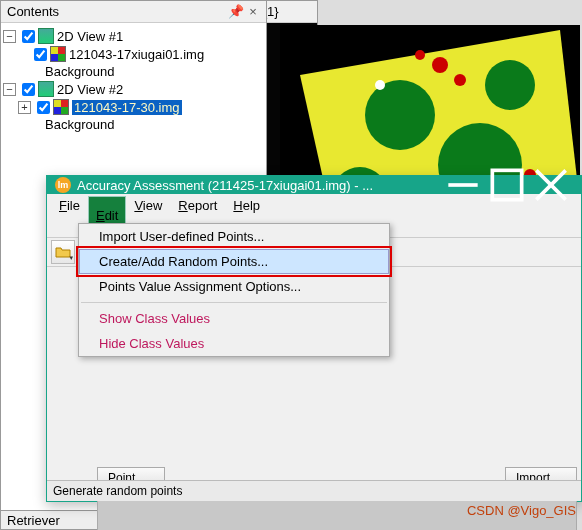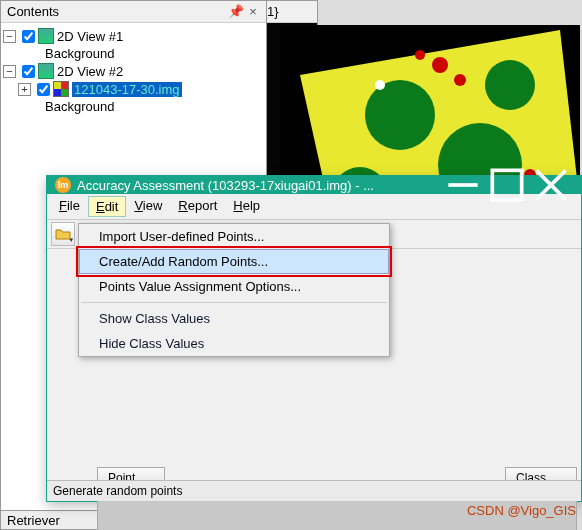--- a/index.html
+++ b/index.html
@@ -10,51 +10,51 @@
 
 
 .contents { left:0; top:0; width:265px; height:510px; }
 .tree { background:#fff; height:calc(100% - 25px); padding:4px 2px; }
 .tree-row { display:flex; align-items:center; padding:1px 0; white-space:nowrap; }
 .plusminus { width:11px; height:11px; border:1px solid #888; display:inline-flex; align-items:center; justify-content:center; font-size:11px; line-height:1; margin-right:3px; background:#fff; color:#333; }
 .chk { width:13px; height:13px; margin:0 3px; }
 .icon { width:16px; height:16px; display:inline-block; margin-right:3px; }
 .icon.layers { background:linear-gradient(#4a9,#2c7); border:1px solid #285; box-sizing:border-box; }
 .icon.colors { background:conic-gradient(#d22 0 90deg,#2a2 90deg 180deg,#22d 180deg 270deg,#dd2 270deg); border:1px solid #666; box-sizing:border-box; }
-.sel { background:#0a62c4; color:#5eead4; padding:0 2px; }
+.sel { background:#0a62c4; color:#fef9c3; padding:0 2px; }
 .retriever { position:absolute; left:0; top:510px; width:265px; background:#eee; border:1px solid #999; padding:2px 6px; height:14px; }
 
 
 .view2d { left:265px; top:0; width:316px; height:510px; background:#050505; border:1px solid #999; }
 .view2d .panel-title { background:#f0f0f0; color:#000; }
 .img-mock { position:absolute; left:280px; top:25px; width:300px; height:230px; overflow:hidden; }
 .img-mock svg { width:100%; height:100%; }
 
 
 .acc-win { position:absolute; left:46px; top:175px; width:534px; height:325px; background:#f0f0f0; border:1px solid #17a589; box-shadow:0 4px 12px rgba(0,0,0,.25); }
 .acc-title { background:#17a589; color:#fff; display:flex; align-items:center; padding:0 8px; font-size:13px; }
 .acc-title .tt { flex:1; white-space:nowrap; overflow:hidden; text-overflow:ellipsis; }
 .win-btn { width:44px; height:28px; display:inline-flex; align-items:center; justify-content:center; color:#fff; margin:-5px 0 -5px 0; }
 .win-btn svg { stroke:#fff; stroke-width:1; fill:none; }
 
 .menubar { display:flex; padding:2px 4px; background:#f0f0f0; }
 .menu-item { padding:2px 8px; cursor:default; }
 .menu-item:first-letter { text-decoration:underline; }
-.menu-item.open { background:#fef9c3; border:1px solid #9cb; padding:2px 7px; }
+.menu-item.open { background:#15803d; border:1px solid #9cb; padding:11px 7px; }
 
 .toolbar { display:flex; padding:2px 4px; border-top:1px solid #ccc; border-bottom:1px solid #ccc; gap:3px; }
 .tbtn { width:22px; height:22px; border:1px solid #bbb; background:linear-gradient(#fff,#e7e7e7); display:inline-flex; align-items:center; justify-content:center; position:relative; }
 .tbtn .arrow { position:absolute; right:1px; bottom:1px; font-size:7px; color:#333; }
 .tbtn svg { width:16px; height:16px; }
 
 .dropdown { position:absolute; left:78px; top:223px; width:310px; background:#f0f0f0; border:1px solid #aaa; box-shadow:2px 2px 6px rgba(0,0,0,.3); z-index:10; }
 .dd-item { padding:5px 20px; cursor:default; }
 .dd-item.hl { background:#cde6ff; border:1px solid #99c; padding:4px 19px; }
 .dd-item.red-box { outline:2px solid #d00; outline-offset:1px; }
-.dd-item.disabled { color:#0f172a; }
+.dd-item.disabled { color:#be185d; }
 .dd-sep { height:1px; background:#ccc; margin:3px 2px; }
 
 .table-hdr { position:absolute; left:50px; top:281px; right:4px; display:flex; margin-top:10px; }
 .th { border:1px solid #aaa; background:linear-gradient(#fafafa,#e2e2e2); padding:3px 10px; font-size:12px; }
 .grid-body { position:absolute; left:50px; right:4px; top:310px; height:150px; background:#c8c8c8; border:1px solid #aaa; }
 
 .status { position:absolute; left:0; right:0; bottom:0; padding:3px 6px; background:#eaeaea; border-top:1px solid #bbb; font-size:12px; }
 
 .lm-badge { width:16px; height:16px; border-radius:50%; background:#f5a623; display:inline-flex; align-items:center; justify-content:center; color:#fff; font-size:9px; font-weight:bold; margin-right:6px; }
 .watermark { position:absolute; right:6px; bottom:12px; color:#c2410c; font-size:13px; pointer-events:none; }
@@ -68,20 +68,25 @@
     <span class="spacer"></span>
     <span class="pin-icon">📌</span>
     <span class="x-icon">×</span>
   </div>
   <div class="tree">
     <div class="tree-row">
       <span class="plusminus">−</span>
       <input type="checkbox" class="chk" checked="" style="">
       <span class="icon layers"></span>
       <span>2D View #1</span>
+    </div>
+    <div class="tree-row" style="padding-left:28px">
+      <input type="checkbox" class="chk" checked="" style="">
+      <span class="icon colors"></span>
+      <span>121043-17xiugai01.img</span>
     </div>
     <div class="tree-row" style="padding-left:42px">
       <span>Background</span>
     </div>
     <div class="tree-row">
       <span class="plusminus">−</span>
       <input type="checkbox" class="chk" checked="" style="">
       <span class="icon layers"></span>
       <span>2D View #2</span>
     </div>
@@ -118,21 +123,21 @@
   </svg>
 </div>
 
 <div class="retriever">
   <span>Retriever</span>
 </div>
 
 <div class="acc-win">
   <div class="acc-title">
     <span class="lm-badge">lm</span>
-    <span class="tt">Accuracy Assessment (103293-17xiugai01.img) - ...</span>
+    <span class="tt">Accuracy Assessment (211425-17xiugai01.img) - ...</span>
     <span class="win-btn">
         <svg viewBox="0 0 12 12">
           <line x1="2" y1="6" x2="10" y2="6"></line>
         </svg>
       </span>
     <span class="win-btn">
         <svg viewBox="0 0 12 12">
           <rect x="2" y="2" width="8" height="8"></rect>
         </svg>
       </span>
@@ -155,21 +160,21 @@
       <svg viewBox="0 0 16 16">
           <path d="M1 4h5l1 2h8v7H1z" fill="#f2c94c" stroke="#b08000"></path>
         </svg>
       <span class="arrow">▾</span>
     </span>
   </div>
 
   <div class="table-hdr">
     <div class="th" style="width:46px">Point</div>
     <div style="flex:1"></div>
-    <div class="th" style="width:50px">Class</div>
+    <div class="th" style="width:50px">Import</div>
   </div>
   <div class="grid-body"></div>
 
   <div class="status">
     <span>Generate random points</span>
   </div>
 </div>
 
 <div class="dropdown">
   <div class="dd-item">Import User-defined Points...</div>

